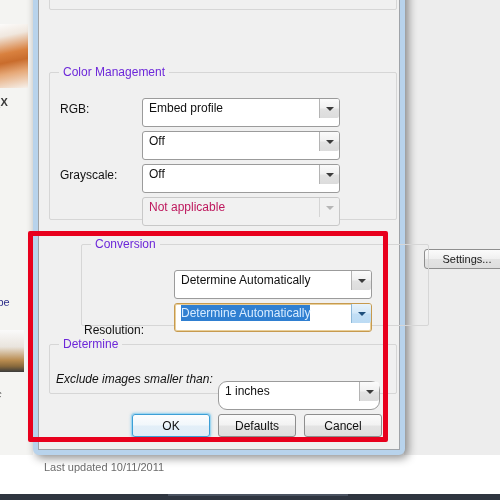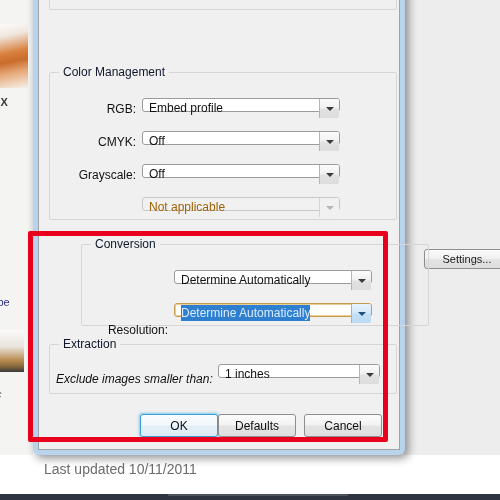--- a/index.html
+++ b/index.html
@@ -75,21 +75,21 @@
     color: #1a1a1a;
     font-size: 11px;
     line-height: 19px;
     text-align: center;
     box-sizing: border-box;
   }
 
   .last-updated {
     position: absolute;
     left: 44px; top: 461px;
-    font-size: 14px;
+    font-size: 11px;
     color: #6c6c6c;
     white-space: nowrap;
     text-align: right;
   }
 
   .bottom-bar {
     position: absolute;
     left: 0; top: 494px;
     width: 500px; height: 6px;
     background: #2f3540;
@@ -129,37 +129,36 @@
     border-radius: 2px;
     background: transparent;
     box-sizing: border-box;
   }
   .group-title {
     position: absolute;
     top: -8px; left: 9px;
     background: #f0f0f0;
     padding: 0 4px;
     font-size: 12px;
-    color: #0f172a;
+    color: #6d28d9;
     white-space: nowrap;
   }
 
   
   .row-label {
     position: absolute;
     font-size: 12px;
     color: #111111;
-    text-align: right;
     white-space: nowrap;
   }
   .row-label.disabled { color: #a0a0a0; }
 
   .combo {
     position: absolute;
-    height: 14px;
+    height: 29px;
     background: #ffffff;
     border: 1px solid #9b9b9b;
     border-radius: 3px;
     box-sizing: border-box;
   }
   .combo .val {
     position: absolute;
     left: 6px; top: 0;
     right: 22px;
     height: 19px;
@@ -185,21 +184,21 @@
     border-left: 4px solid transparent;
     border-right: 4px solid transparent;
     border-top: 4px solid #3b3b3b;
   }
 
   
   .combo.disabled {
     background: #f1f1f1;
     border-color: #c8c8c8;
   }
-  .combo.disabled .val { color: #a16207; }
+  .combo.disabled .val { color: #be185d; }
   .combo.disabled .btn {
     background: #f1f1f1;
     border-left: 1px solid #d5d5d5;
   }
   .combo.disabled .btn::after { border-top-color: #b6b6b6; }
 
   
   .combo.focused {
     border: 1px solid #c79a4e;
     box-shadow: 0 0 0 1px #e8cf9a inset;
@@ -290,21 +289,20 @@
 
       <div class="group" style="left:10px; top:130px; width:348px; height:148px;">
         <div class="group-title">Color Management</div>
 
         <div class="row-label" style="left:10px; top:29px; width:76px;">RGB:</div>
         <div class="combo" style="left:92px; top:25px; width:198px;">
           <div class="val">Embed profile</div>
           <div class="btn"></div>
         </div>
 
-        <div class="row-label" style="left:10px; top:62px; width:76px;">CMYK:</div>
         <div class="combo" style="left:92px; top:58px; width:198px;">
           <div class="val">Off</div>
           <div class="btn"></div>
         </div>
 
         <div class="row-label" style="left:10px; top:95px; width:76px;">Grayscale:</div>
         <div class="combo" style="left:92px; top:91px; width:198px;">
           <div class="val">Off</div>
           <div class="btn"></div>
         </div>
@@ -324,30 +322,30 @@
         </div>
 
         <div class="row-label" style="left:2px; top:78px; width:84px;">Resolution:</div>
         <div class="combo focused" style="left:92px; top:58px; width:198px;">
           <div class="val"><span class="sel">Determine Automatically</span></div>
           <div class="btn"></div>
         </div>
       </div>
 
       <div class="group" style="left:10px; top:402px; width:348px; height:50px;">
-        <div class="group-title">Extraction</div>
+        <div class="group-title">Determine</div>
 
         <div class="row-label" style="left:6px; top:27px; width:156px;font-style:italic;">Exclude images smaller than:</div>
-        <div class="combo" style="left:168px; top:19px; width:162px;">
+        <div class="combo" style="left:168px; top:36px; width:162px;border-radius:9px;">
           <div class="val">1 inches</div>
           <div class="btn"></div>
         </div>
       </div>
 
-      <div class="pbtn default" style="left:93px; top:472px; width:78px;margin-left:8px;">OK</div>
+      <div class="pbtn default" style="left:93px; top:472px; width:78px;">OK</div>
       <div class="pbtn" style="left:265px; top:472px; width:78px;">Cancel</div>
       <div class="pbtn" style="left:179px; top:472px; width:78px;">Defaults</div>
 
     </div>
   </div>
 
   <div class="red-box"></div>
 
 </div>
 

